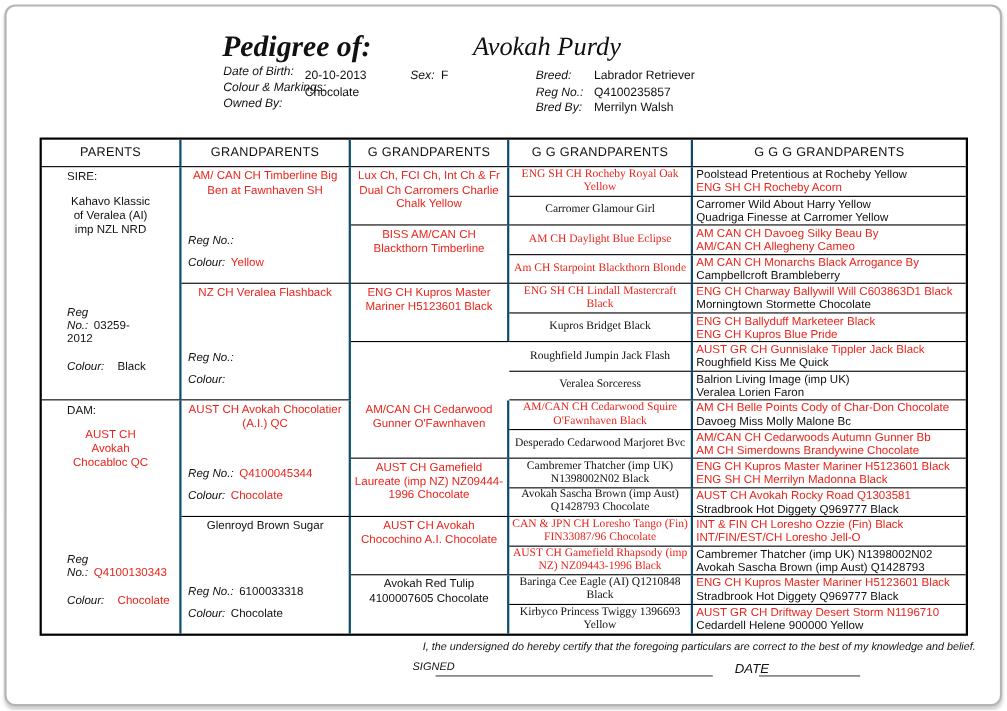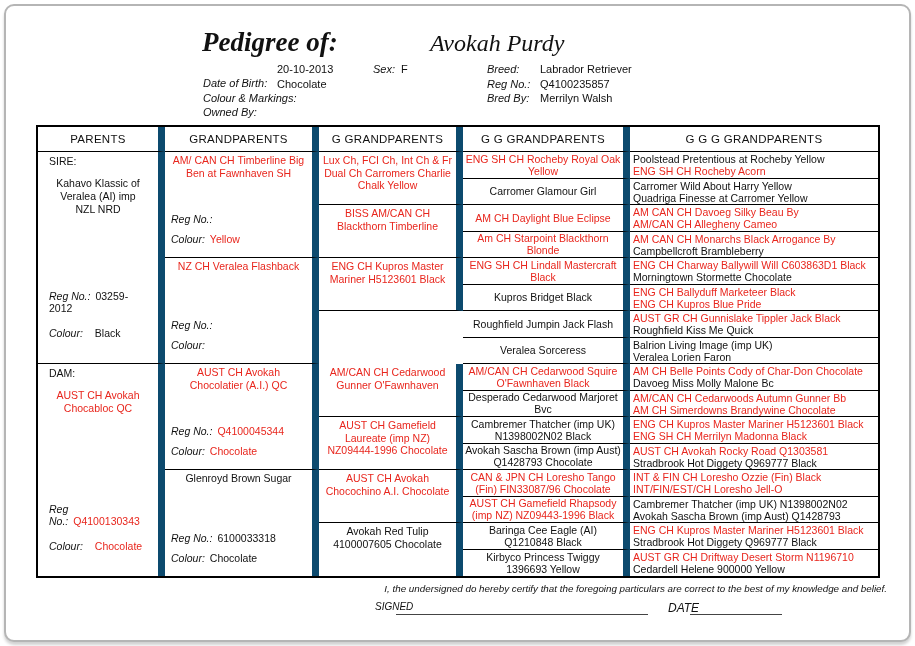--- a/index.html
+++ b/index.html
@@ -19,58 +19,58 @@
   .red   { color:var(--red,#e8261d); }
   .black { color:var(--black,#111111); }
   .ital  { font-style:italic; }
 
   
   .title-label { position:absolute; left:202px; top:27px;
     font-family:"Liberation Serif", serif; font-style:italic; font-weight:bold; font-size:27px; }
   .dog-name { position:absolute; left:430px; top:30px;
     font-family:"Liberation Serif", serif; font-style:italic; font-weight:normal; font-size:24px; }
   .info-block { position:absolute; font-size:11px; line-height:14.5px; }
-  .ib-labels-left  { left:203px; top:76px; font-style:italic; }
+  .ib-labels-left  { left:203px; top:58px; font-style:italic; }
   .ib-values-left  { left:277px; top:62px; }
   .ib-sex-label    { left:373px; top:62px; font-style:italic; }
   .ib-sex-value    { left:401px; top:62px; }
   .ib-labels-right { left:487px; top:62px; font-style:italic; }
   .ib-values-right { left:540px; top:62px; }
 
   
   .ptable {
     position:absolute; left:36px; top:125px;
     width:844px; box-sizing:border-box;
     display:grid;
     grid-template-columns:127px 154px 144px 167px 1fr;
     grid-template-rows:25px repeat(16, 26.5px);
     border:2px solid #000; background:#fff;
     font-size:10.5px;
   }
-  .cell { border-right:7px solid #0c4a6e; border-bottom:1px solid #000;
+  .cell { border-right:2px solid #0c4a6e; border-bottom:1px solid #000;
           box-sizing:border-box; overflow:hidden; }
   .lastcol { border-right:none; }
   .lastrow { border-bottom:none; }
   .hcell { display:flex; align-items:center; justify-content:center;
            font-size:11.5px; letter-spacing:0.3px; }
   
   .c5 { padding:1px 2px 0 3px; line-height:12.2px; white-space:nowrap; }
   
   .c4 { display:flex; flex-direction:column; align-items:center; justify-content:center;
-        text-align:center; line-height:12px; padding:0 2px; }
+        text-align:center; line-height:12px; padding:0 2px;font-family:Liberation Serif, serif; }
   
   .c3 { text-align:center; padding:2px 3px 0; line-height:12.5px; }
   
   .c2 { display:flex; flex-direction:column; text-align:center;
         padding:2px 4px 12px; line-height:12.5px; }
   .c2 .gname { padding:0 2px; }
   .c2 .regline { margin-top:auto; text-align:left; padding-left:2px; }
   .c2 .colline { margin-top:7px;  text-align:left; padding-left:2px; }
   
-  .c1 { display:flex; flex-direction:column; padding:3px 11px 24px;justify-content:flex-end; }
+  .c1 { display:flex; flex-direction:column; padding:3px 23px 24px;justify-content:flex-end; }
   .c1 .plabel { text-align:left; }
   .c1 .pname  { text-align:center; margin:10px auto 0; line-height:13px; max-width:108px; }
   .c1 .regline { margin-top:auto; text-align:left; }
   .c1 .colline { margin-top:13px; text-align:left; }
   .val { margin-left:5px; }
   .c1 .colline .val { margin-left:12px; }
 
   
   .certify { position:absolute; right:28px; top:583px; font-size:9.8px; font-style:italic; }
   .signed-label { position:absolute; left:375px; top:601px; font-size:10px; font-style:italic; }

